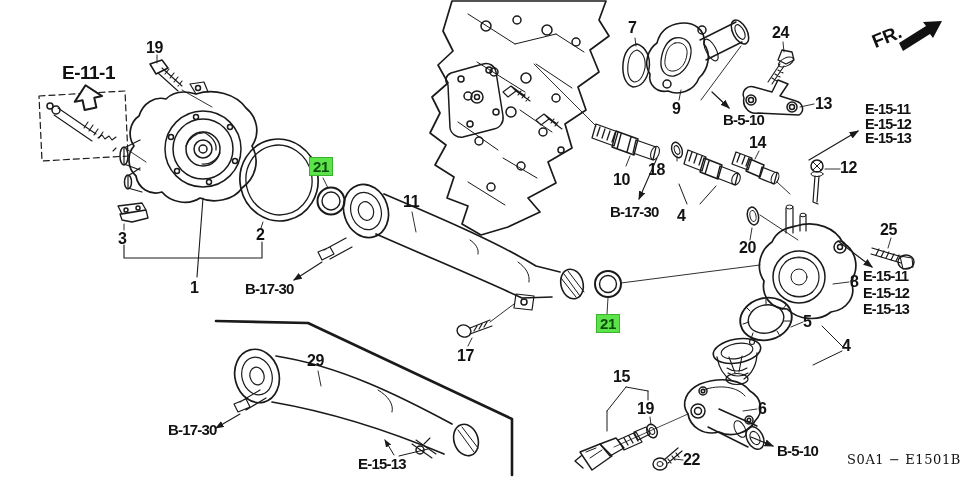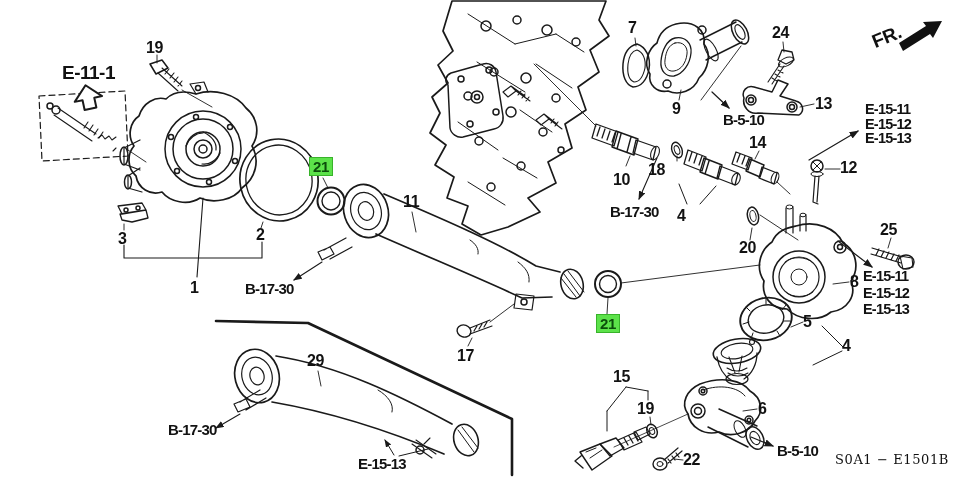--- a/index.html
+++ b/index.html
@@ -7,21 +7,21 @@
          font-family:"Liberation Sans",sans-serif;}
   #art{position:absolute;left:0;top:0;}
   .lbl{position:absolute;font:bold 16px "Liberation Sans",sans-serif;color:#121212;
        letter-spacing:-0.3px;white-space:nowrap;z-index:2;}
   .ref{font-size:15px;letter-spacing:-0.8px;}
   .big{font-size:19px;letter-spacing:-0.5px;}
   .green{background:#5ce24a;color:#0b4d0b;border:1px solid #38b32a;padding:0 3px;
          line-height:17px;font-size:15px;}
   .stack{line-height:14.5px;font-size:14.5px;letter-spacing:-0.8px;}
   .stack2{line-height:16.5px;font-size:14.5px;letter-spacing:-0.8px;}
-  .code{font:13px "DejaVu Serif",serif;letter-spacing:0.6px;color:#111;}
+  .code{font:13px "DejaVu Serif",serif;letter-spacing:0.6px;color:#111;margin-left:12px;}
   .fr{font:bold 19px "Liberation Sans",sans-serif;transform:rotate(-22deg);color:#111;}
   svg *{vector-effect:none;}
 </style>
 </head>
 <body>
 
 <div id="stage">
 
 <svg id="art" width="960" height="479" viewBox="0 0 960 479" fill="none" stroke="#1a1a1a" stroke-width="1.5" stroke-linecap="round" stroke-linejoin="round">
   <defs>

